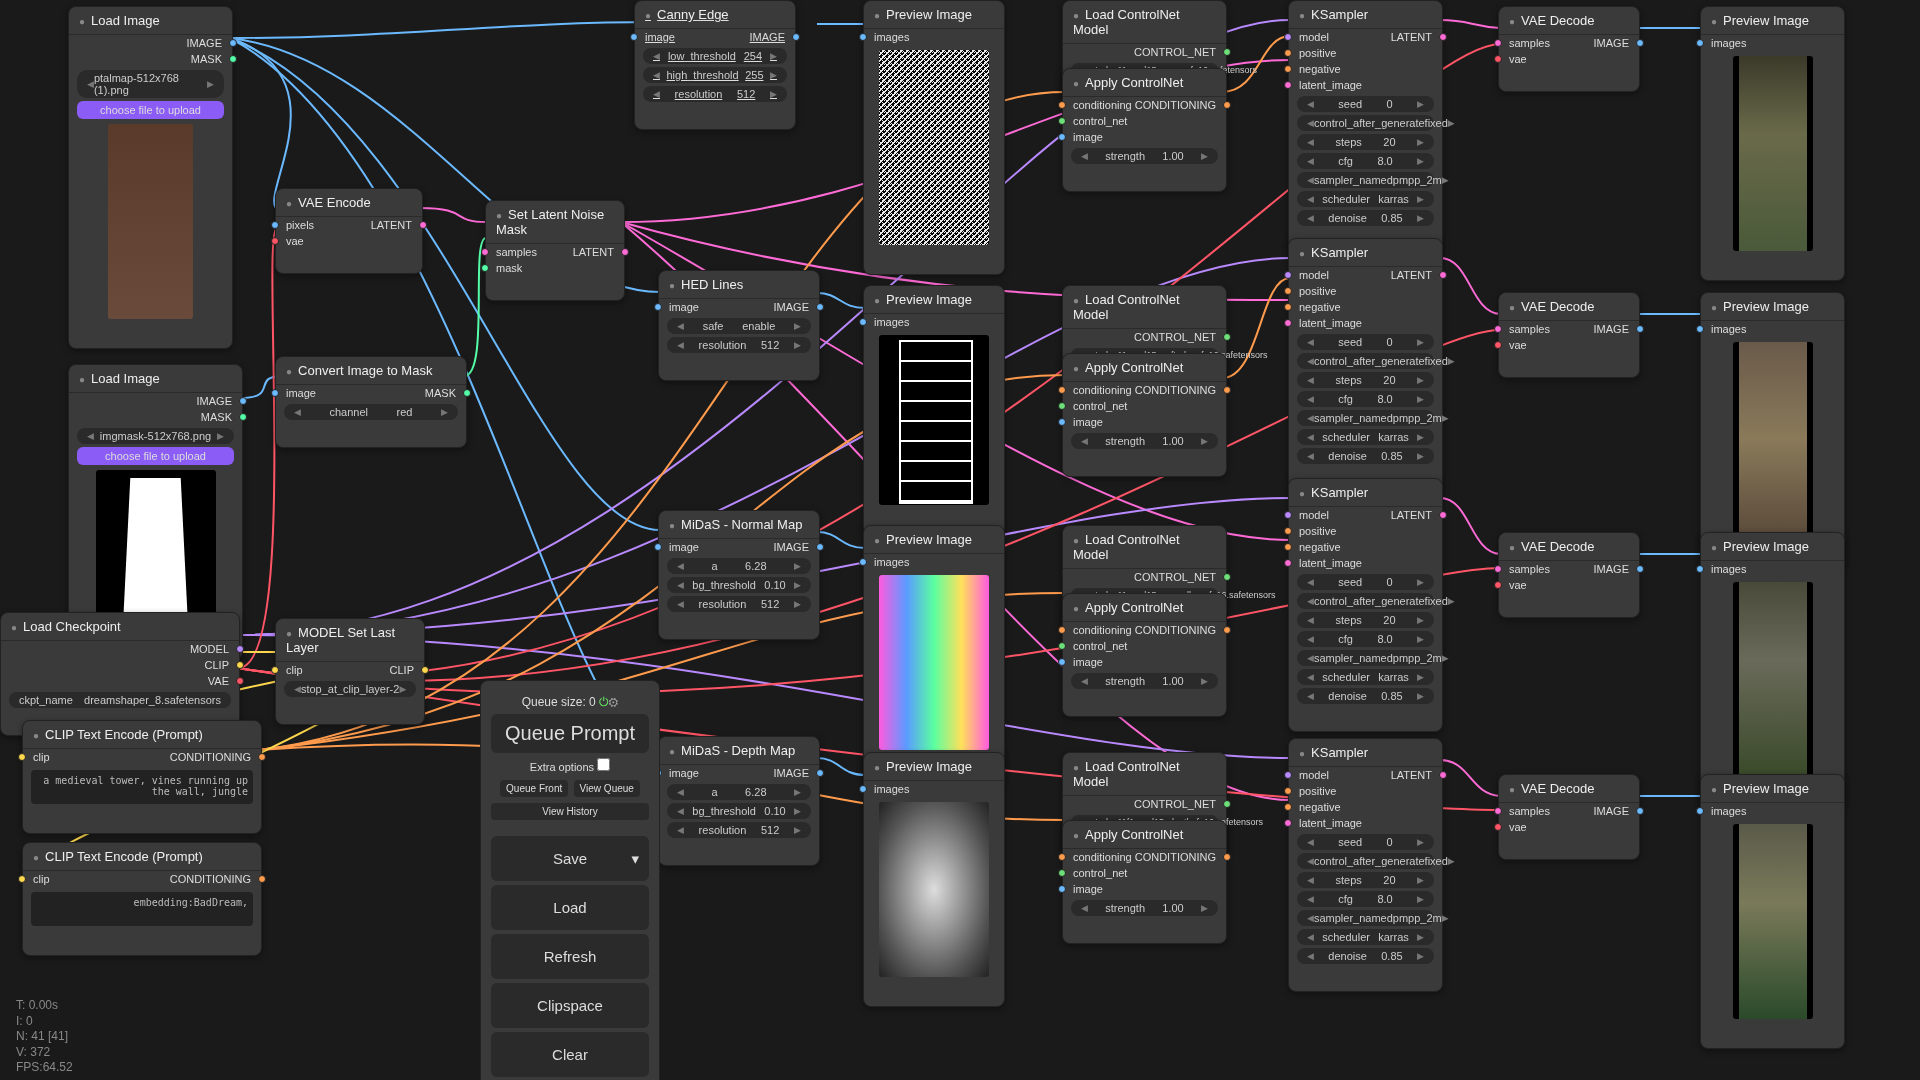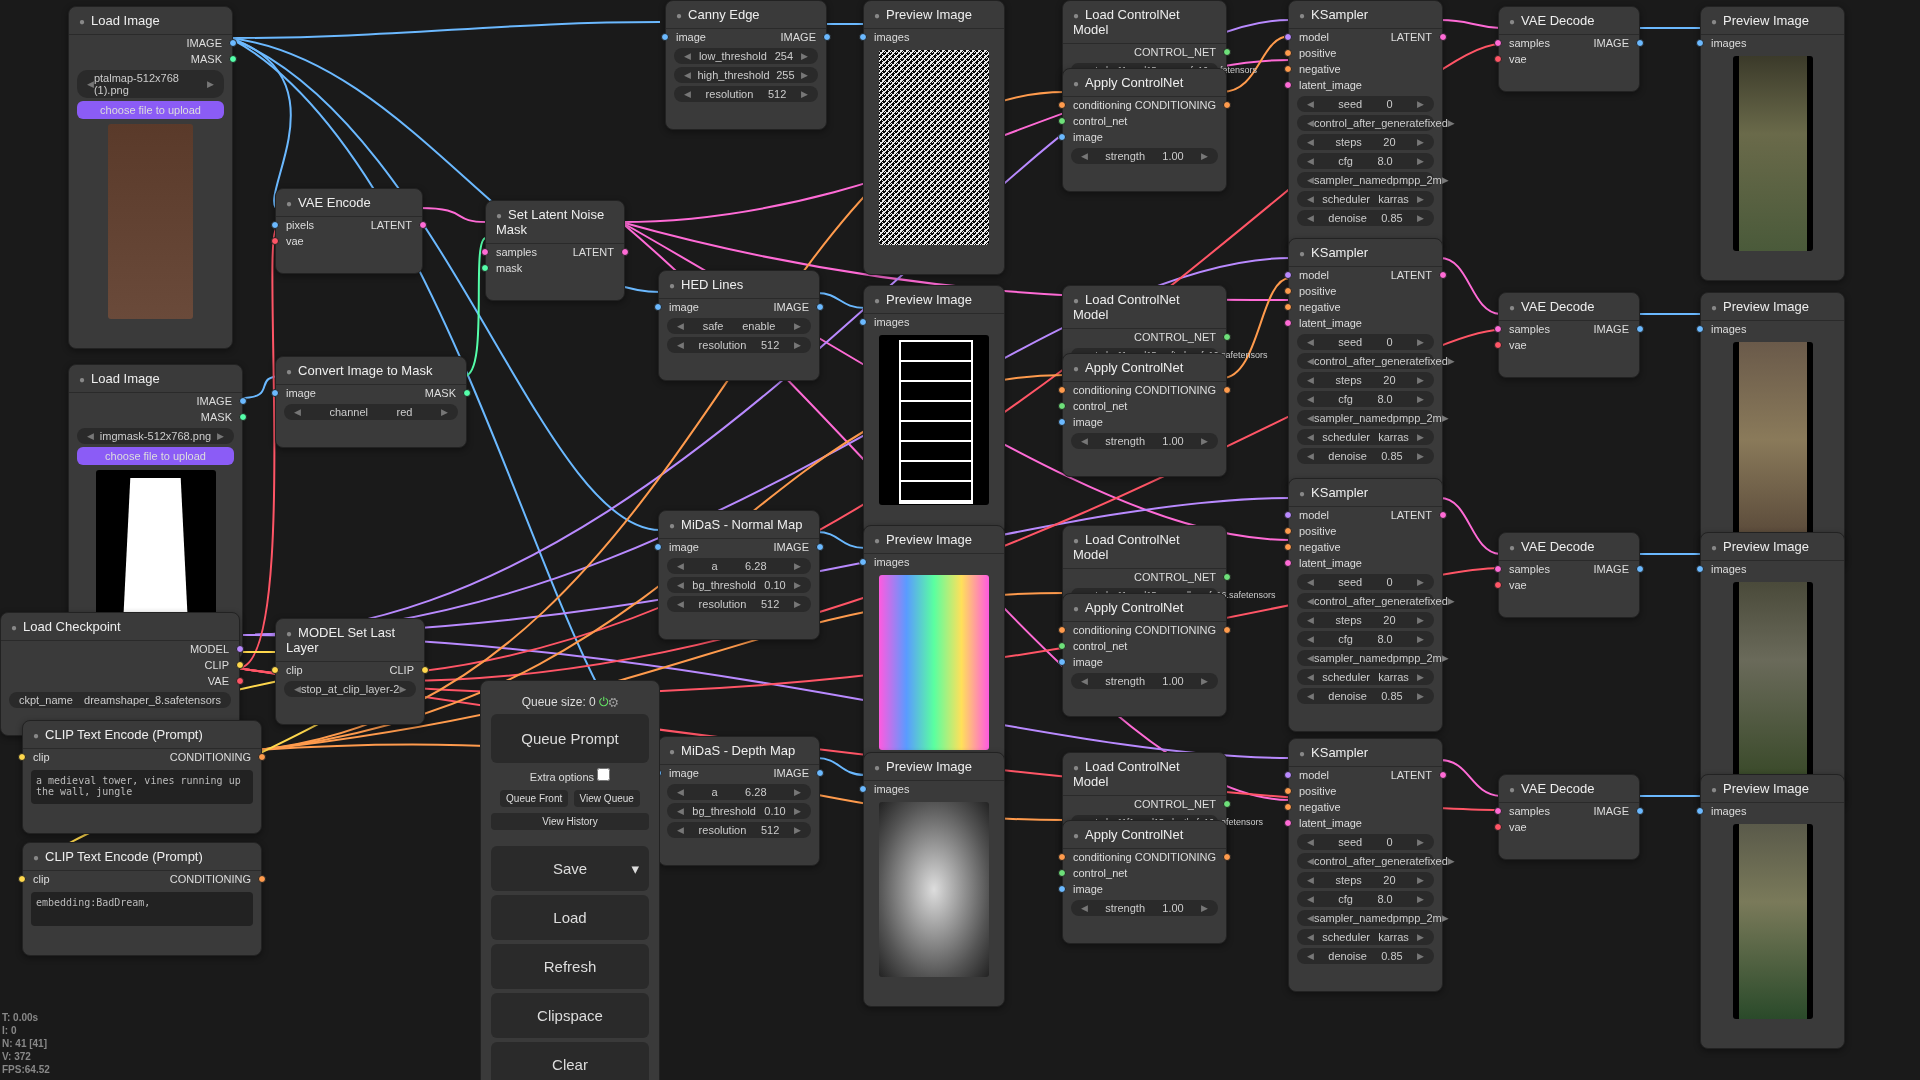--- a/index.html
+++ b/index.html
@@ -80,43 +80,44 @@
   }
   .textarea {
     margin: 5px 8px;
     background: #222;
     border-radius: 4px;
     padding: 5px;
     font-size: 10px;
     color: #bbb;
     font-family: monospace;
     min-height: 34px;
+    text-align: right;
   }
   .thumb {
     margin: 5px 8px;
     border-radius: 3px;
     display: block;
   }
 
   
   .panel {
     position: absolute;
     background: #3a3a3a;
     border: 1px solid #222;
     border-radius: 8px;
     padding: 10px;
     width: 180px;
     text-align: center;
   }
   .panel .big {
     background: #2a2a2a;
     border-radius: 6px;
-    padding: 16px;
+    padding: 8px;
     margin: 5px 0;
-    font-size: 15px;
+    font-size: 20px;
     cursor: pointer;
   }
   .panel .med {
     background: #2a2a2a;
     border-radius: 6px;
     padding: 14px;
     margin: 4px 0;
     font-size: 15px;
     cursor: pointer;
   }
@@ -127,27 +128,26 @@
     padding: 3px 6px;
     font-size: 10px;
     margin: 2px 1px;
     cursor: pointer;
   }
   .panel .qs { font-size: 12px; margin: 4px 0; }
   .panel .extra { font-size: 11px; margin: 5px 0; }
 
   .stats {
     position: absolute;
-    left: 2px;
+    left: 16px;
     bottom: 4px;
-    font-size: 10px;
+    font-size: 12px;
     color: #888;
     line-height: 1.3;
     white-space: pre;
-    font-weight: bold;
   }
 
   
   .tower-brick { background: linear-gradient(#5a3a2a,#6a4a3a); width: 85px; height: 195px; margin-left: auto; margin-right: auto; }
   .tower-mask { background: #000; width: 120px; height: 160px; position: relative; margin-left:auto;margin-right:auto;}
   .tower-mask::after { content:""; position:absolute; left:24px; top:8px; width:72px; height:145px; background:#fff; clip-path: polygon(15% 0,85% 0,95% 100%,5% 100%);}
   .canny { background:#000; width:110px; height:195px; margin-left:auto;margin-right:auto; background-image: repeating-linear-gradient(45deg,#fff 0 1px,transparent 1px 3px), repeating-linear-gradient(-45deg,#fff 0 1px,transparent 1px 4px); background-size: 6px 6px; background-blend-mode: screen; opacity:0.9;}
   .hed { background:#000; width:110px; height:170px; margin-left:auto;margin-right:auto; position:relative;}
   .hed::after{content:"";position:absolute;left:20px;top:5px;width:70px;height:160px;border:2px solid #fff;background:repeating-linear-gradient(#000 0 18px,#fff 18px 20px);}
   .normal { width:110px;height:175px;margin:5px auto;background:linear-gradient(90deg,#ff5ae0,#5a9bff,#5affa0,#ffe05a,#ff5ae0);}
@@ -353,21 +353,21 @@
         <span>LATENT</span>
         <span class="sock out c-latent"></span>
       </div>
   <div class="row">
         <span class="sock in c-mask"></span>
         <span>mask</span>
         <span></span>
       </div>
 </div>
 
-<div class="node" style="left:665px;top:0px;width:162px;">
+<div class="node" style="left:634px;top:0px;width:162px;text-decoration:underline;">
   <div class="node-title">Canny Edge</div>
   <div class="row">
         <span class="sock in c-image"></span>
         <span>image</span>
         <span>IMAGE</span>
         <span class="sock out c-image"></span>
       </div>
   <div class="widget">
         <span class="arrow">◀</span>
         <span>low_threshold</span>

